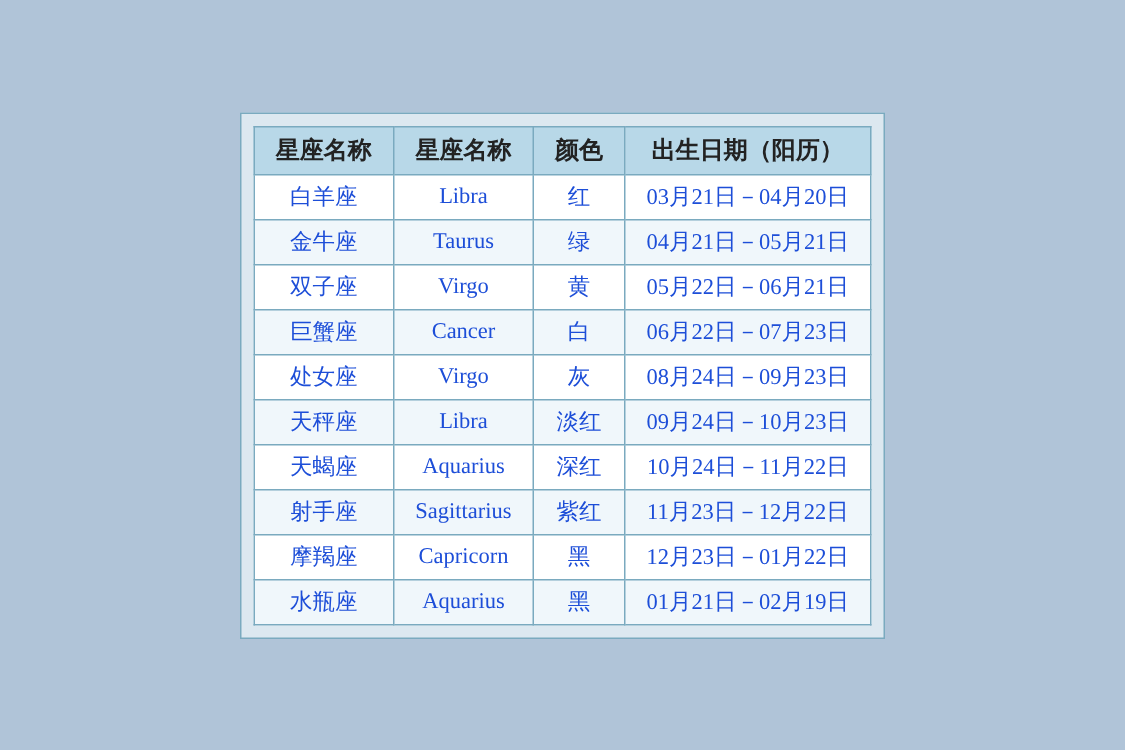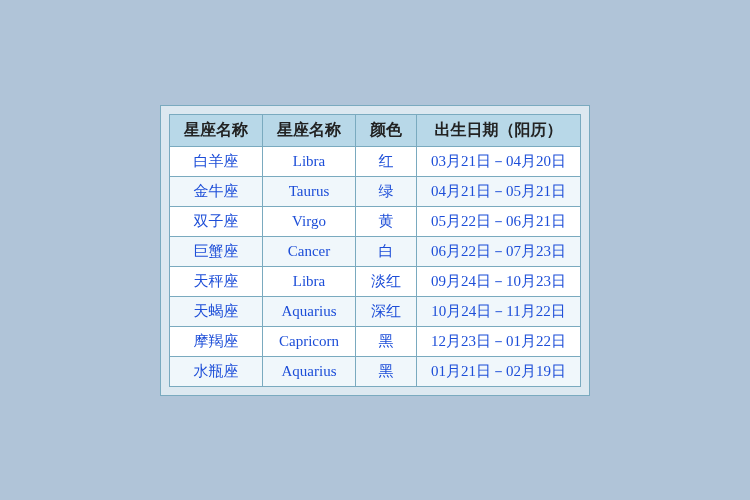--- a/index.html
+++ b/index.html
@@ -88,30 +88,42 @@
           <td>黄</td>
           <td>05月22日－06月21日</td>
         </tr>
         <tr>
           <td>巨蟹座</td>
           <td>Cancer</td>
           <td>白</td>
           <td>06月22日－07月23日</td>
         </tr>
         <tr>
+          <td>处女座</td>
+          <td>Virgo</td>
+          <td>灰</td>
+          <td>08月24日－09月23日</td>
+        </tr>
+        <tr>
           <td>天秤座</td>
           <td>Libra</td>
           <td>淡红</td>
           <td>09月24日－10月23日</td>
         </tr>
         <tr>
           <td>天蝎座</td>
           <td>Aquarius</td>
           <td>深红</td>
           <td>10月24日－11月22日</td>
+        </tr>
+        <tr>
+          <td>射手座</td>
+          <td>Sagittarius</td>
+          <td>紫红</td>
+          <td>11月23日－12月22日</td>
         </tr>
         <tr>
           <td>摩羯座</td>
           <td>Capricorn</td>
           <td>黑</td>
           <td>12月23日－01月22日</td>
         </tr>
         <tr>
           <td>水瓶座</td>
           <td>Aquarius</td>

